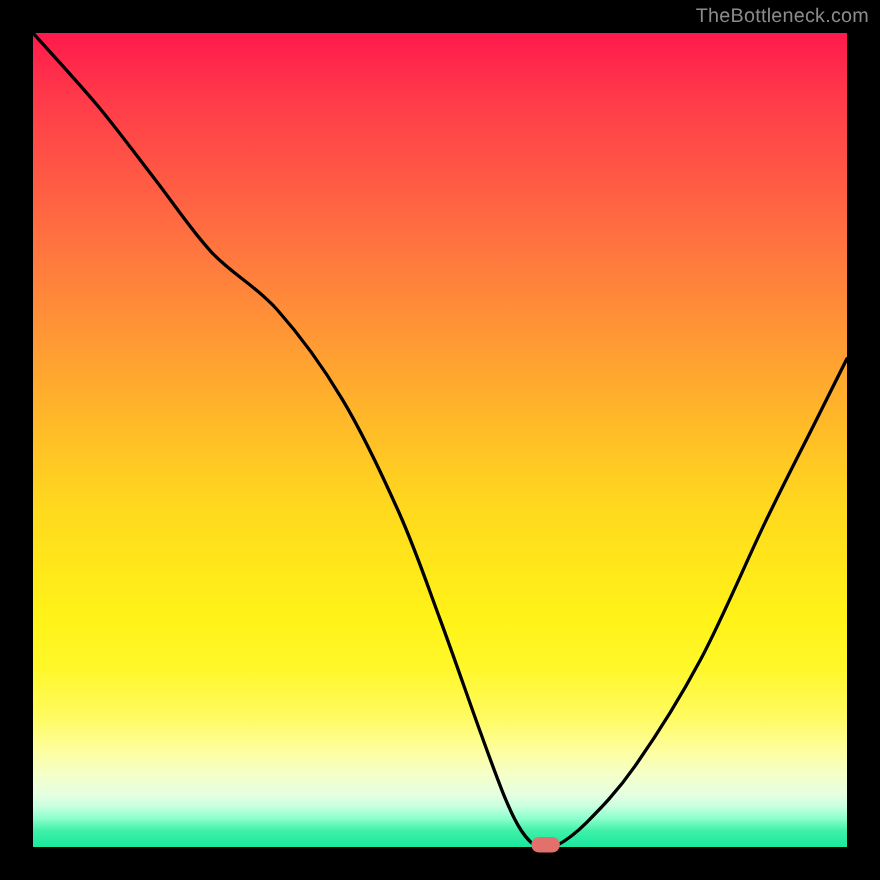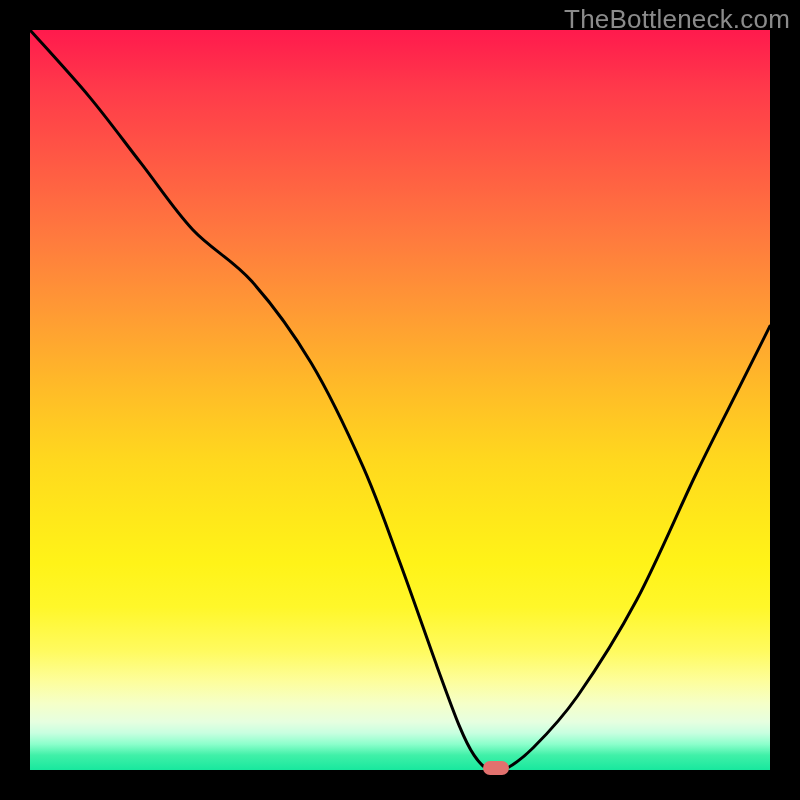--- a/index.html
+++ b/index.html
@@ -58,21 +58,21 @@
     width: 26px;
     height: 14px;
     background: #e2716e;
     border-radius: 8px;
   }
   .attribution {
     position: absolute;
     top: 4px;
     right: 10px;
     color: #8b8b8b;
-    font-size: 26px;
+    font-size: 18px;
     font-weight: 500;
     letter-spacing: 0.2px;
   }
 </style>
 </head>
 <body>
 
 <div class="frame">
 
   <div class="plot-area">

